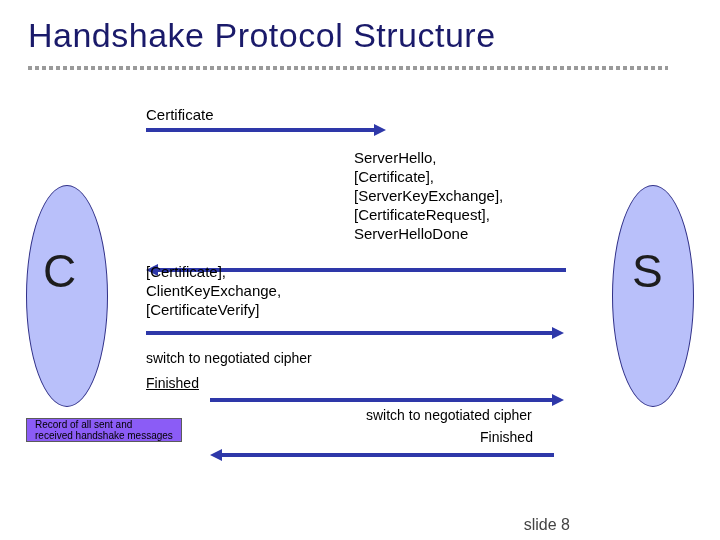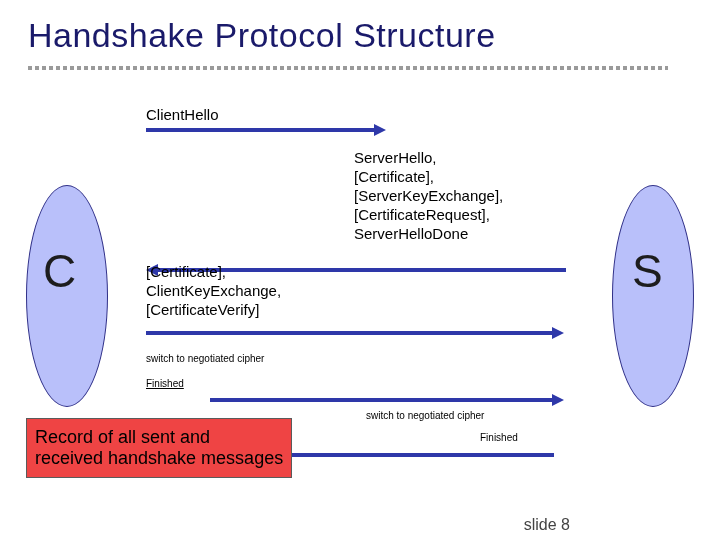--- a/index.html
+++ b/index.html
@@ -6,41 +6,41 @@
   .slide{position:relative;width:580px;height:540px}
   .title{position:absolute;left:28px;top:16px;font-size:34px;color:#1a1a6a;letter-spacing:.5px}
   .rule{position:absolute;left:28px;top:66px;width:640px;height:4px;background:repeating-linear-gradient(90deg,#9a9a9a 0 4px,transparent 4px 7px)}
   .node{position:absolute;width:80px;height:220px;border-radius:50%/50%;background:#b9c0fa;border:1px solid #303088}
   .node-label{position:absolute;font-size:46px;color:#1d1d1d;font-family:Verdana,Arial,sans-serif}
   .node-c{left:26px;top:185px}
   .node-c-label{left:43px;top:244px}
   .node-s{left:612px;top:185px}
   .node-s-label{left:632px;top:244px}
   .msg{position:absolute;font-size:15px;line-height:19px}
-  .small{font-size:10px}
-  .box{position:absolute;border:1px solid #5b5b5b;padding:8px 8px;font-size:18px;background:#ef4444}
+  .small{font-size:14px}
+  .box{position:absolute;border:1px solid #5b5b5b;padding:0 8px;font-size:10px;background:#8b5cf6}
   .shaft{position:absolute;height:4px;background:#2e38a9}
   .head-r{position:absolute;width:0;height:0;border-top:6px solid transparent;border-bottom:6px solid transparent;border-left:12px solid #2e38a9}
   .head-l{position:absolute;width:0;height:0;border-top:6px solid transparent;border-bottom:6px solid transparent;border-right:12px solid #2e38a9}
   .footer{position:absolute;right:10px;bottom:6px;font-size:16px;color:#444}
 </style>
 </head>
 <body>
 <div class="slide">
 
   <div class="title">Handshake Protocol Structure</div>
   <div class="rule"></div>
 
   <div class="node node-c"></div>
   <div class="node-label node-c-label">C</div>
 
   <div class="node node-s"></div>
   <div class="node-label node-s-label">S</div>
 
-  <div class="msg" style="left:146px;top:105px">ClientHello</div>
+  <div class="msg" style="left:146px;top:105px">Certificate</div>
 
   <div class="shaft" style="left:146px;top:128px;width:230px"></div>
   <div class="head-r" style="left:374px;top:124px"></div>
 
   <div class="msg" style="left:354px;top:148px;white-space:pre">ServerHello,
 [Certificate],
 [ServerKeyExchange],
 [CertificateRequest],
 ServerHelloDone</div>
 

